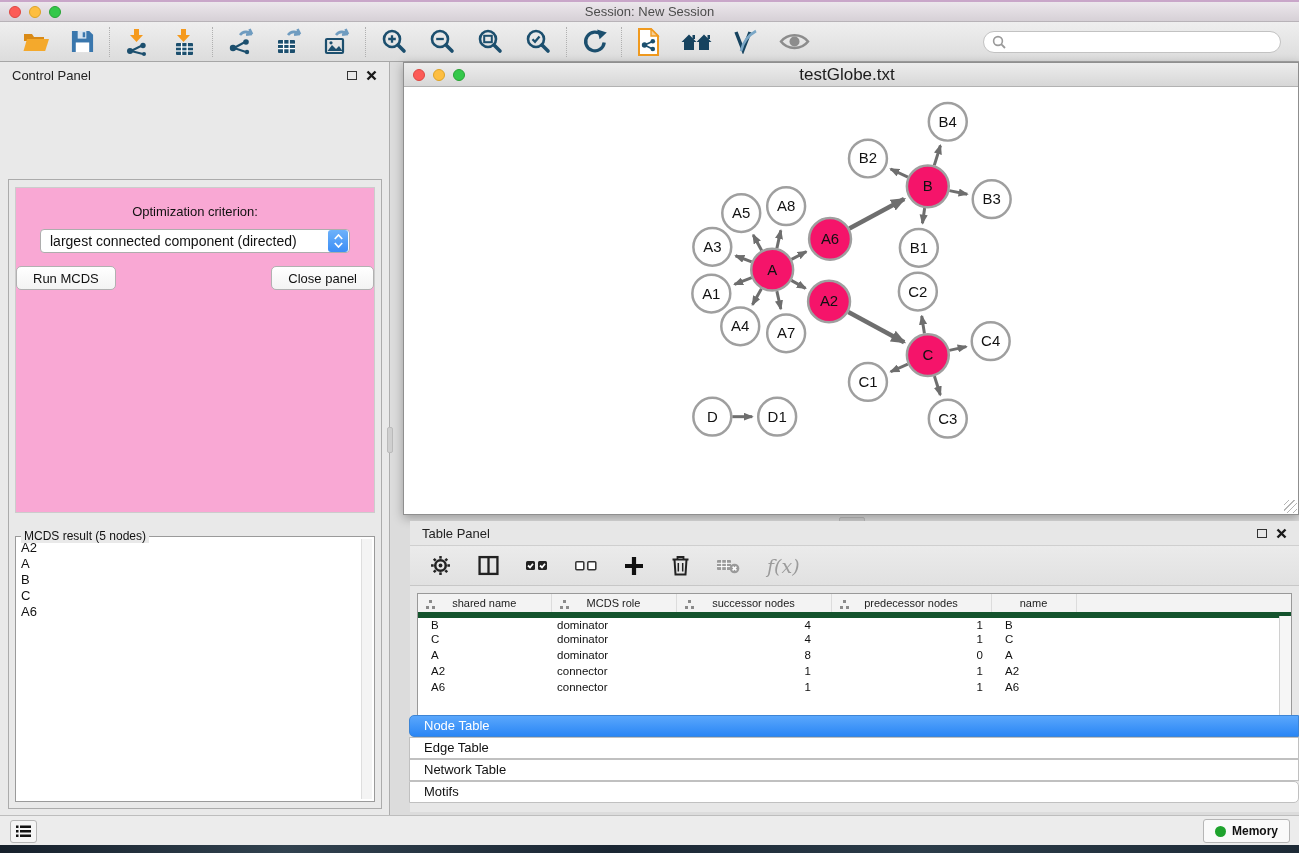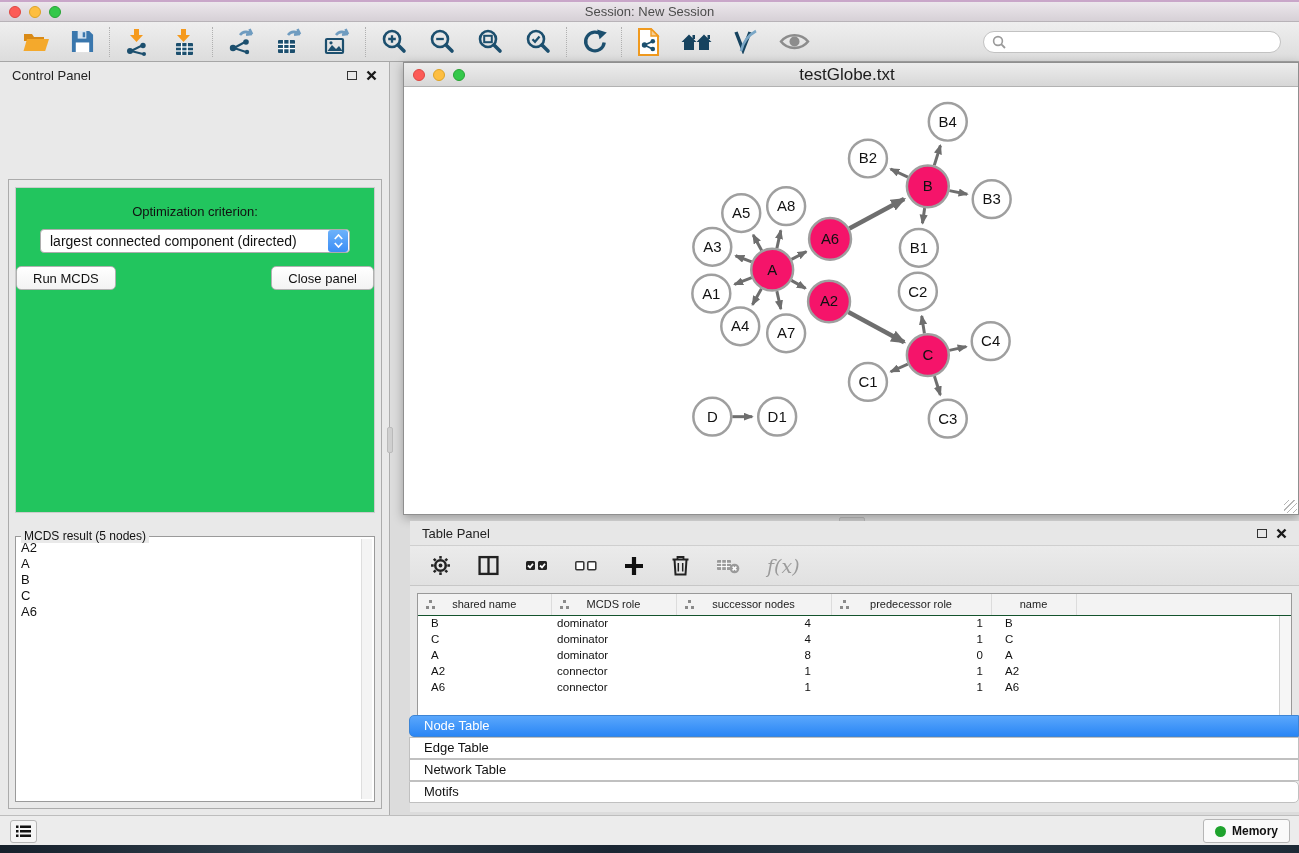--- a/index.html
+++ b/index.html
@@ -41,21 +41,21 @@
   .float-box { width:10px; height:9px; border:1.6px solid #333; }
   .cp-tabs { display:flex; justify-content:center; margin-top:4px; position:relative; z-index:2; }
   .cptab { height:22px; line-height:20px; padding:0 13px; font-size:13px; color:#111;
     background:linear-gradient(#ffffff,#f1f1f1); border:1px solid #b3b3b3; margin-left:-1px; cursor:pointer; }
   .cptab:first-child { border-radius:5px 0 0 5px; }
   .cptab:last-child { border-radius:0 5px 5px 0; }
   .cptab.active { background:linear-gradient(#6fb1f8,#2f8bf7); color:#fff; border-color:#3d85d6; }
   .cp-box { position:absolute; left:8px; right:7px; top:117px; bottom:6px;
     border:1px solid #ababab; background:#e9e9e9; }
   .opt-panel { position:absolute; left:6px; right:6px; top:7px; height:326px;
-    background:#22c55e; border:1px solid #cccccc; }
+    background:#f9a8d4; border:1px solid #cccccc; }
   .opt-label { text-align:center; font-size:13px; color:#111; margin-top:16px; }
   .combo { margin:10px auto 0; width:310px; height:24px; background:#fff; border:1px solid #adadad;
     border-radius:4px; display:flex; align-items:center; cursor:pointer; }
   .combo-text { flex:1; font-size:14px; color:#111; padding-left:9px; white-space:nowrap; overflow:hidden; }
   .combo-step { width:20px; height:22px; margin:0; border-radius:3px; margin-right:1px;
     background:linear-gradient(#6db2fa,#3c8ef6); display:flex; flex-direction:column;
     align-items:center; justify-content:center; gap:2px; }
   .btn-row { display:flex; justify-content:space-between; gap:7px; margin-top:13px; }
   .pushbtn { height:24px; padding:0 16px; font-size:13px; color:#111; background:linear-gradient(#ffffff,#f3f3f3);
     border:1px solid #b1b1b1; border-radius:5px; font-family:"Liberation Sans",sans-serif; cursor:pointer; }
@@ -91,21 +91,21 @@
   .table-panel { position:absolute; left:19px; top:459px; right:0; bottom:3px; background:#e7e7e7; }
   .tp-header { height:24px; display:flex; align-items:center; padding:4px 12px; }
   .tp-toolbar { height:41px; background:linear-gradient(#ebebeb,#e1e1e1);
     border-top:1px solid #cfcfcf; border-bottom:1px solid #c7c7c7;
     display:flex; align-items:center; gap:27px; padding:0 20px; }
   .tp-toolbar .ticon { height:26px; }
   .fx-label { font-family:"DejaVu Serif", serif; font-style:italic; font-size:19px; color:#9b9b9b; }
   .tp-tablewrap { position:absolute; top:72px; left:7px; right:7px; bottom:44px; background:#fff;
     border:1px solid #999; overflow:hidden; }
   table.datatable { border-collapse:collapse; table-layout:fixed; width:100%; }
-  table.datatable th { height:21px; background:#f3f3f3; border-bottom:1px solid #14532d;
+  table.datatable th { height:21px; background:#f3f3f3; border-bottom:6px solid #14532d;
     border-right:1px solid #dcdcdc; font-size:11px; font-weight:normal; color:#222; position:relative; }
   table.datatable th .hlabel { display:block; text-align:center; }
   table.datatable th.filler { border-right:none; }
   table.datatable td { height:16px; font-size:11.5px; color:#111; white-space:nowrap; overflow:hidden; }
   td.c0 { padding-left:13px; } td.c1 { padding-left:6px; }
   td.c2 { text-align:right; padding-right:20px; } td.c3 { text-align:right; padding-right:8px; }
   td.c4 { padding-left:14px; }
   .tree-icon { position:absolute; left:7px; top:6px; width:11px; height:9px; display:inline-block; }
   .tree-icon::before { content:""; position:absolute; left:4px; top:0; width:3px; height:3px; background:#8a8a8a; }
   .tree-icon::after { content:""; position:absolute; left:1px; bottom:0; width:3px; height:3px;
@@ -596,21 +596,21 @@
                 <th>
                   <span class="tree-icon"></span>
                   <span class="hlabel">MCDS role</span>
                 </th>
                 <th>
                   <span class="tree-icon"></span>
                   <span class="hlabel">successor nodes</span>
                 </th>
                 <th>
                   <span class="tree-icon"></span>
-                  <span class="hlabel">predecessor role</span>
+                  <span class="hlabel">predecessor nodes</span>
                 </th>
                 <th>
                   <span class="hlabel">name</span>
                 </th>
                 <th class="filler"></th>
               </tr>
             </thead>
           <tbody>
               <tr>
                 <td class="c0">B</td>

